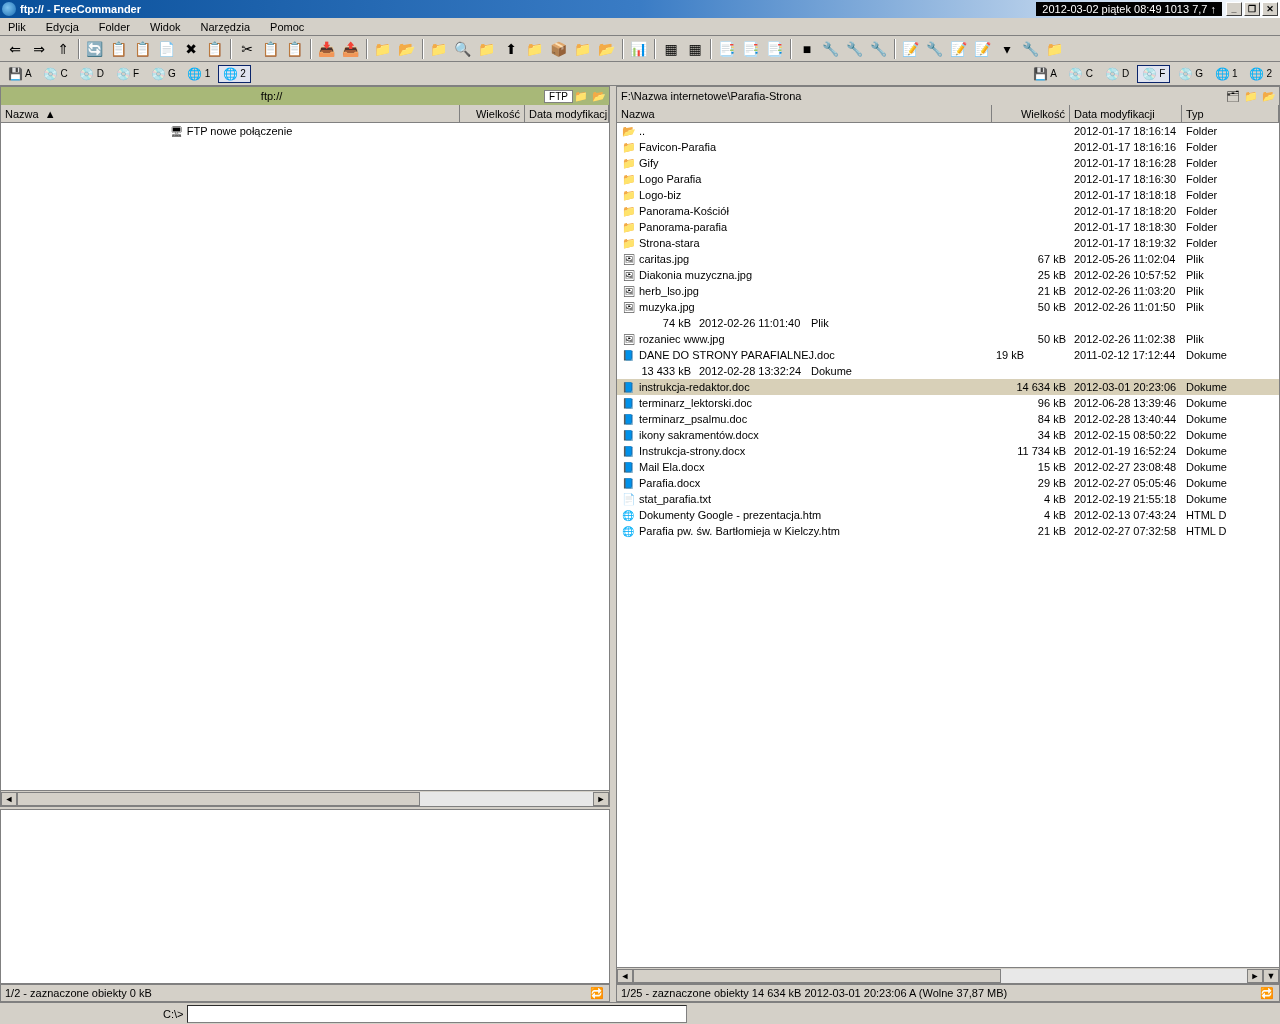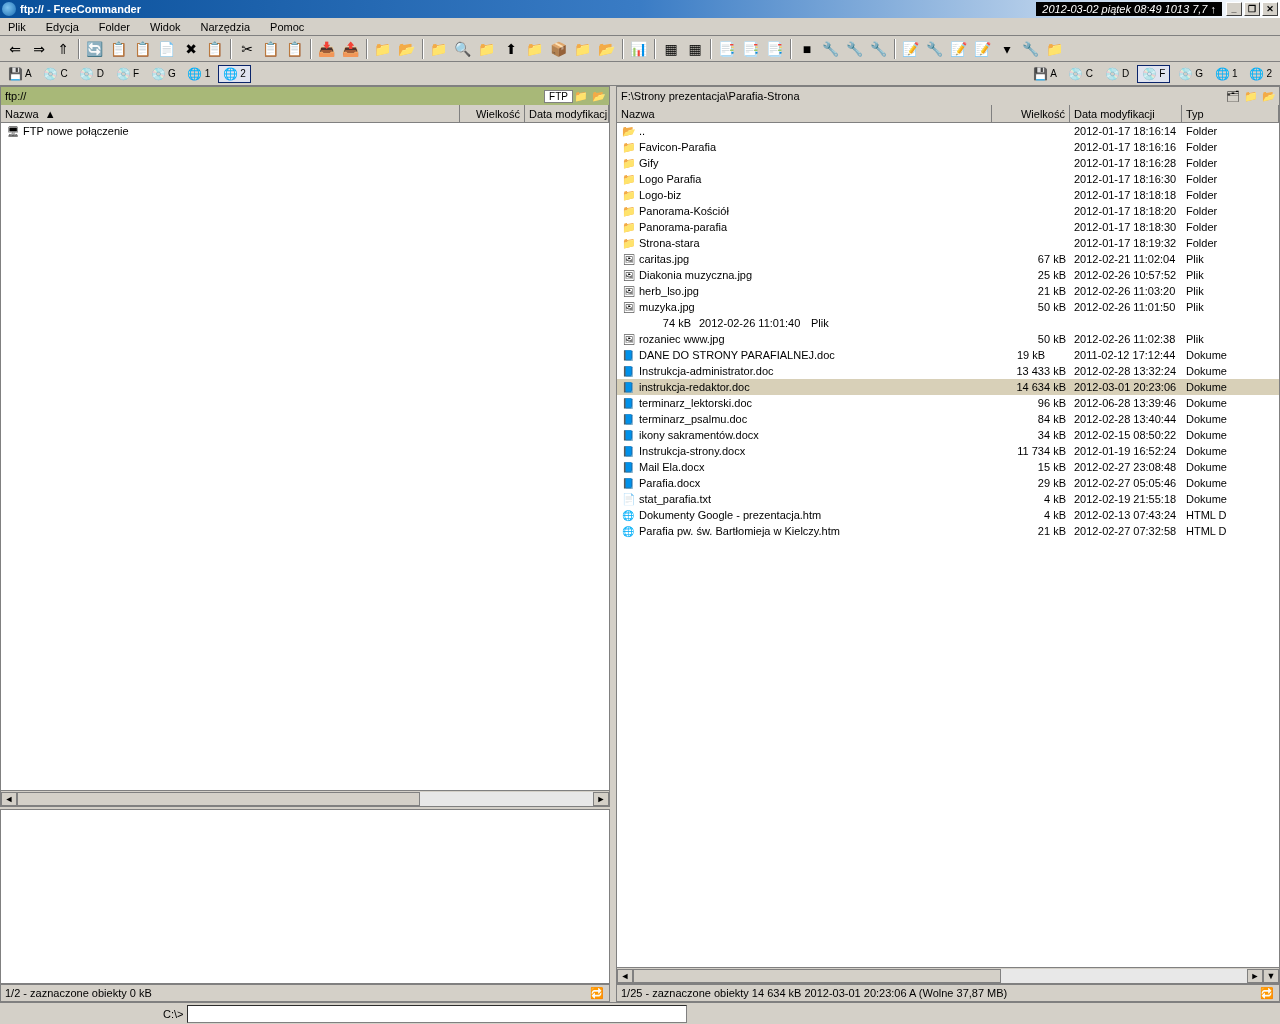--- a/index.html
+++ b/index.html
@@ -26,21 +26,20 @@
 .titlebar .appicon {
   width: 14px; height: 14px; margin-right: 4px;
   background: radial-gradient(circle at 40% 40%, #7dc3f0, #1a6db3);
   border-radius: 50%;
 }
 .titlebar .titletext { flex: 0 0 auto; }
 .titlebar .spacer { flex: 1; }
 .titlebar .dateinfo {
   background: #000; color: #fff; padding: 1px 6px; margin-right: 4px;
   font-weight: normal;
-  font-style: italic;
 }
 .winbtns { display: flex; gap: 2px; }
 .winbtn {
   width: 16px; height: 14px; background: #d4d0c8;
   border: 1px solid #fff; border-right-color: #404040; border-bottom-color: #404040;
   display: flex; align-items: center; justify-content: center;
   font-size: 9px; color: #000; cursor: pointer;
 }
 .menubar {
   height: 18px; background: #d4d0c8; display: flex; align-items: center;
@@ -241,21 +240,21 @@
       <div class="drivebtn active"><span class="dicon">💿</span>F</div>
       <div class="drivebtn"><span class="dicon">💿</span>G</div>
       <div class="drivebtn"><span class="dicon">🌐</span>1</div>
       <div class="drivebtn"><span class="dicon">🌐</span>2</div>
     </div>
 </div>
 
 <div class="panels">
 
   <div class="splitpanel">
-    <div class="panel left" style="flex:1;">
+    <div class="panel left" style="flex:1;text-align:center;">
       <div class="pathbar left">
         <span class="path">ftp://</span>
         <span class="ftptag">FTP</span>
         <span class="miniicons">
           <span class="minibtn">📁</span>
           <span class="minibtn">📂</span>
         </span>
       </div>
       <div class="colheader">
         <div class="col" style="width:459px"><span>Nazwa</span>&nbsp;&nbsp;<span>▲</span></div>
@@ -282,21 +281,21 @@
       <span class="txt">1/2 - zaznaczone obiekty   0 kB</span>
       <span class="sicon">🔁</span>
     </div>
   </div>
 
   <div style="width:6px;background:#d4d0c8;cursor:col-resize;"></div>
 
   <div style="flex:1;display:flex;flex-direction:column;">
     <div class="panel right" style="flex:1;">
       <div class="pathbar right">
-        <span class="path">F:\Strony prezentacja\Parafia-Strona</span>
+        <span class="path">F:\Nazwa internetowe\Parafia-Strona</span>
         <span class="miniicons">
           <span class="minibtn">🗂</span>
           <span class="minibtn">📁</span>
           <span class="minibtn">📂</span>
         </span>
       </div>
       <div class="colheader">
         <div class="col" style="width:375px">Nazwa</div>
         <div class="col" style="width:78px;justify-content:flex-end">Wielkość</div>
         <div class="col" style="width:112px">Data modyfikacji</div>
@@ -347,21 +346,21 @@
           </div>
           <div class="filerow">
             <span class="cell" style="width:375px"><span class="icon icon-folder"></span>Strona-stara</span>
             <span class="cell" style="width:78px;text-align:right"></span>
             <span class="cell" style="width:112px">2012-01-17 18:19:32</span>
             <span class="cell" style="flex:1">Folder</span>
           </div>
           <div class="filerow">
             <span class="cell" style="width:375px"><span class="icon icon-img"></span>caritas.jpg</span>
             <span class="cell" style="width:78px;text-align:right">67 kB</span>
-            <span class="cell" style="width:112px">2012-02-21 11:02:04</span>
+            <span class="cell" style="width:112px">2012-05-26 11:02:04</span>
             <span class="cell" style="flex:1">Plik</span>
           </div>
           <div class="filerow">
             <span class="cell" style="width:375px"><span class="icon icon-img"></span>Diakonia muzyczna.jpg</span>
             <span class="cell" style="width:78px;text-align:right">25 kB</span>
             <span class="cell" style="width:112px">2012-02-26 10:57:52</span>
             <span class="cell" style="flex:1">Plik</span>
           </div>
           <div class="filerow">
             <span class="cell" style="width:375px"><span class="icon icon-img"></span>herb_lso.jpg</span>
@@ -381,26 +380,25 @@
             <span class="cell" style="flex:1">Plik</span>
           </div>
           <div class="filerow">
             <span class="cell" style="width:375px"><span class="icon icon-img"></span>rozaniec www.jpg</span>
             <span class="cell" style="width:78px;text-align:right">50 kB</span>
             <span class="cell" style="width:112px">2012-02-26 11:02:38</span>
             <span class="cell" style="flex:1">Plik</span>
           </div>
           <div class="filerow">
             <span class="cell" style="width:375px"><span class="icon icon-doc"></span>DANE DO STRONY PARAFIALNEJ.doc</span>
-            <span class="cell" style="width:78px;text-align:center">19 kB</span>
+            <span class="cell" style="width:78px;text-align:left">19 kB</span>
             <span class="cell" style="width:112px">2011-02-12 17:12:44</span>
             <span class="cell" style="flex:1">Dokume</span>
           </div>
           <div class="filerow">
-            <span class="cell" style="width:375px"><span class="icon icon-doc"></span>Instrukcja-administrator.doc</span>
             <span class="cell" style="width:78px;text-align:right">13 433 kB</span>
             <span class="cell" style="width:112px">2012-02-28 13:32:24</span>
             <span class="cell" style="flex:1">Dokume</span>
           </div>
           <div class="filerow selected">
             <span class="cell" style="width:375px"><span class="icon icon-doc"></span>instrukcja-redaktor.doc</span>
             <span class="cell" style="width:78px;text-align:right">14 634 kB</span>
             <span class="cell" style="width:112px">2012-03-01 20:23:06</span>
             <span class="cell" style="flex:1">Dokume</span>
           </div>

